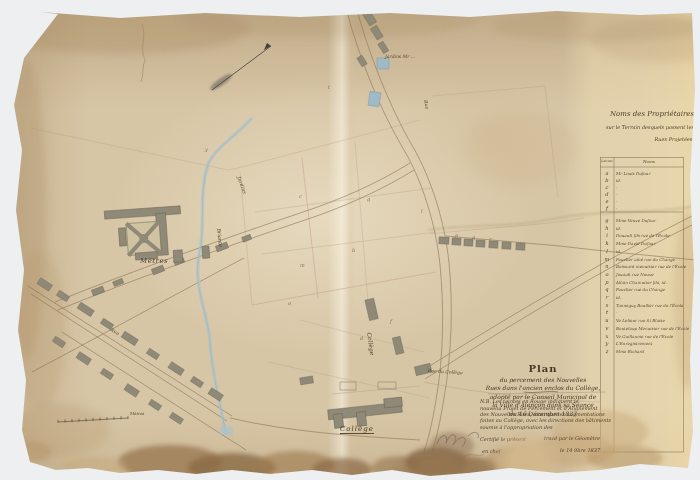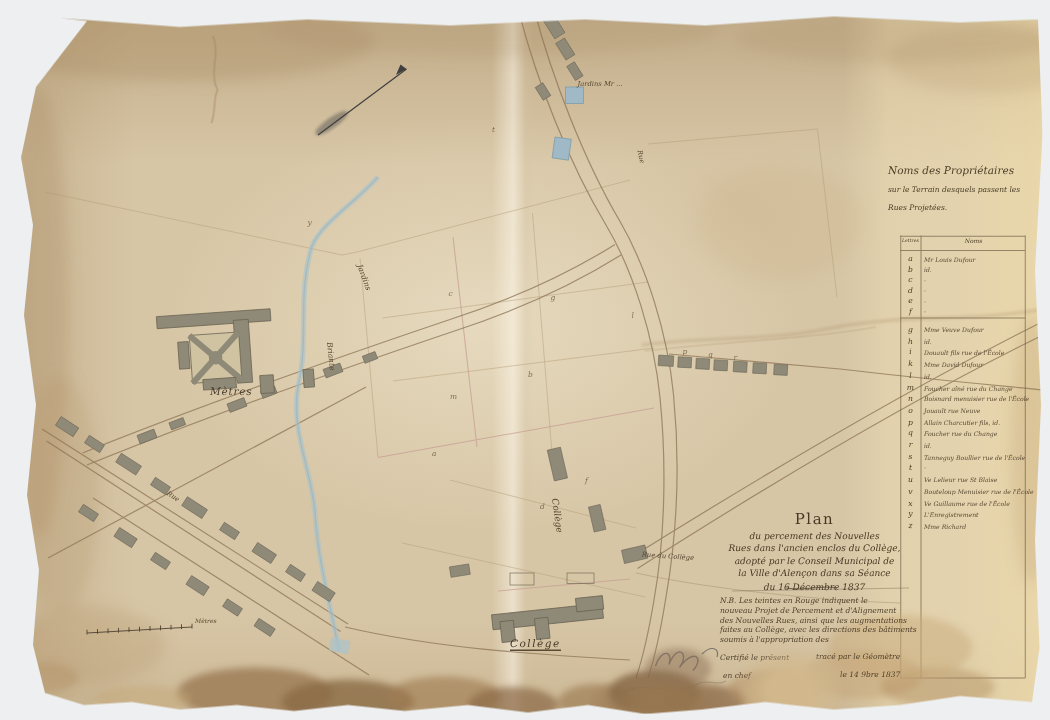--- a/index.html
+++ b/index.html
@@ -20,28 +20,28 @@
       linear-gradient(0deg, rgba(170,140,98,.25), rgba(170,140,98,0) 70px),
       #d7c6a6;
     filter:drop-shadow(2px 3px 5px rgba(70,70,80,.4));}
   .right-panel{position:absolute;left:562px;top:0;width:138px;height:480px;
     background:linear-gradient(90deg, rgba(236,220,178,0), rgba(236,220,178,.5) 30px, rgba(240,224,182,.55));}
   .fold-strip{position:absolute;left:328px;top:0;width:28px;height:480px;
     background:linear-gradient(90deg, rgba(255,250,238,0), rgba(255,250,238,.5) 50%, rgba(214,198,168,.22) 80%, rgba(255,250,238,0));}
   svg.map-art{position:absolute;left:0;top:0;z-index:2;}
   .lbl{position:absolute;z-index:3;font-style:italic;color:#55462f;white-space:nowrap;line-height:1;}
   .tb{position:absolute;left:470px;top:341px;width:146px;text-align:center;color:#463823;z-index:3;}
-  .tb .t1{font-size:10px;font-weight:normal;font-style:normal;letter-spacing:1px;}
+  .tb .t1{font-size:10px;font-weight:bold;font-style:normal;letter-spacing:1px;margin-top:22px;}
   .tb .tl{font-size:6px;font-style:italic;margin-top:1.6px;}
   .nb{position:absolute;left:480px;top:398px;width:165px;color:#51422c;z-index:3;
       transform:scale(.84);transform-origin:left top;}
   .nb .nl{font-size:6px;font-style:italic;line-height:1.3;}
   .cert{position:absolute;left:480px;top:436px;width:150px;height:26px;z-index:4;color:#51422c;}
   .cert span{position:absolute;font-size:5px;font-style:italic;white-space:nowrap;}
-  .prop-head{position:absolute;left:592px;top:110px;width:102px;text-align:left;color:#4e4029;z-index:3;}
+  .prop-head{position:absolute;left:592px;top:110px;width:102px;text-align:right;color:#4e4029;z-index:3;}
   .prop-head .p1{font-size:7px;font-style:italic;}
   .prop-head .p2{font-size:5px;font-style:italic;margin-top:6px;}
   .prop-head .p3{font-size:5px;font-style:italic;margin-top:6px;}
   .colhead{position:absolute;z-index:3;font-size:5px;font-style:italic;color:#4e4029;text-align:center;}
   .rows{position:absolute;left:600px;top:0;width:84px;height:480px;z-index:3;}
   .trow{position:absolute;left:0;width:84px;height:8px;}
   .tletter{position:absolute;left:0;top:0;width:14px;text-align:center;font-size:6px;font-style:italic;
            color:#4f402a;transform:scale(.85);transform-origin:center top;}
   .tname{position:absolute;left:16px;top:1px;font-size:6px;font-style:italic;color:#5a4a33;
          transform:scale(.68);transform-origin:left top;white-space:nowrap;}

